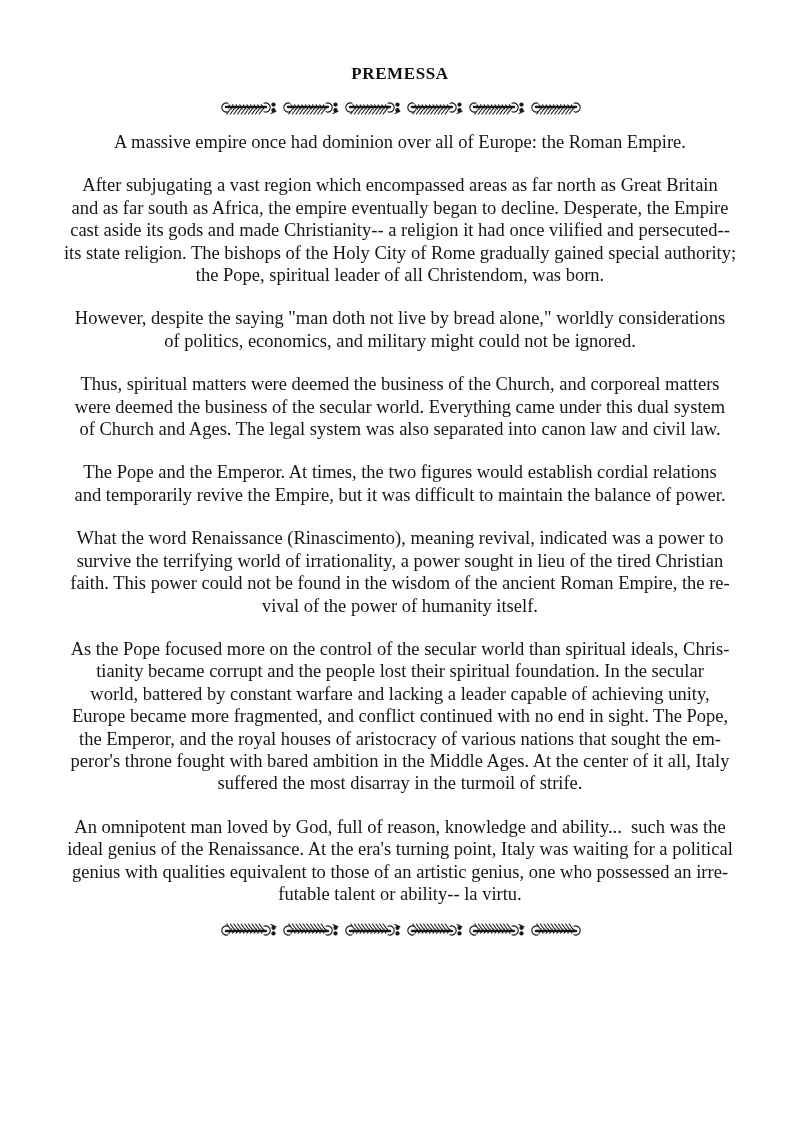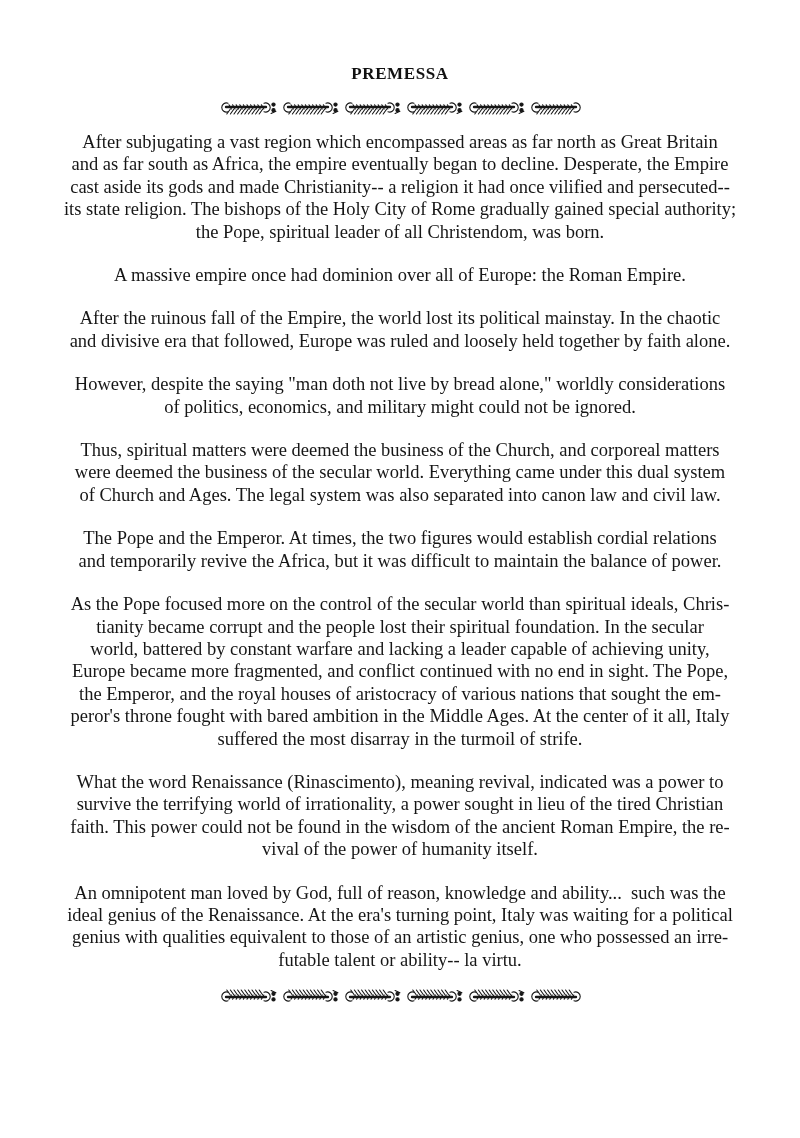--- a/index.html
+++ b/index.html
@@ -207,46 +207,44 @@
         <line x1="347.2" y1="4.8" x2="349.59999999999997" y2="9"></line>
         <line x1="348.4" y1="9.2" x2="345" y2="14"></line>
         <line x1="350.8" y1="4.8" x2="353.2" y2="9"></line>
         <line x1="352" y1="9.2" x2="348.6" y2="14"></line>
         <line x1="354.4" y1="4.8" x2="356.79999999999995" y2="9"></line>
         <line x1="355.59999999999997" y1="9.2" x2="352.2" y2="14"></line>
       </g>
     </svg>
 
   <div class="paragraphs">
+    <p>A massive empire once had dominion over all of Europe: the Roman Empire.</p>
     <p>After subjugating a vast region which encompassed areas as far north as Great Britain
 and as far south as Africa, the empire eventually began to decline. Desperate, the Empire
 cast aside its gods and made Christianity-- a religion it had once vilified and persecuted--
 its state religion. The bishops of the Holy City of Rome gradually gained special authority;
 the Pope, spiritual leader of all Christendom, was born.</p>
-    <p>A massive empire once had dominion over all of Europe: the Roman Empire.</p>
-    <p>After the ruinous fall of the Empire, the world lost its political mainstay. In the chaotic
-and divisive era that followed, Europe was ruled and loosely held together by faith alone.</p>
     <p>However, despite the saying "man doth not live by bread alone," worldly considerations
 of politics, economics, and military might could not be ignored.</p>
     <p>Thus, spiritual matters were deemed the business of the Church, and corporeal matters
 were deemed the business of the secular world. Everything came under this dual system
 of Church and Ages. The legal system was also separated into canon law and civil law.</p>
     <p>The Pope and the Emperor. At times, the two figures would establish cordial relations
-and temporarily revive the Africa, but it was difficult to maintain the balance of power.</p>
+and temporarily revive the Empire, but it was difficult to maintain the balance of power.</p>
+    <p>What the word Renaissance (Rinascimento), meaning revival, indicated was a power to
+survive the terrifying world of irrationality, a power sought in lieu of the tired Christian
+faith. This power could not be found in the wisdom of the ancient Roman Empire, the re-
+vival of the power of humanity itself.</p>
     <p>As the Pope focused more on the control of the secular world than spiritual ideals, Chris-
 tianity became corrupt and the people lost their spiritual foundation. In the secular
 world, battered by constant warfare and lacking a leader capable of achieving unity,
 Europe became more fragmented, and conflict continued with no end in sight. The Pope,
 the Emperor, and the royal houses of aristocracy of various nations that sought the em-
 peror's throne fought with bared ambition in the Middle Ages. At the center of it all, Italy
 suffered the most disarray in the turmoil of strife.</p>
-    <p>What the word Renaissance (Rinascimento), meaning revival, indicated was a power to
-survive the terrifying world of irrationality, a power sought in lieu of the tired Christian
-faith. This power could not be found in the wisdom of the ancient Roman Empire, the re-
-vival of the power of humanity itself.</p>
     <p>An omnipotent man loved by God, full of reason, knowledge and ability...&nbsp; such was the
 ideal genius of the Renaissance. At the era's turning point, Italy was waiting for a political
 genius with qualities equivalent to those of an artistic genius, one who possessed an irre-
 futable talent or ability-- la virtu.</p>
   </div>
 
   <svg class="divider bottom" viewBox="0 0 366 18" width="370" height="18" xmlns="http://www.w3.org/2000/svg">
       <g stroke="#161616" fill="#161616" stroke-width="1.1" stroke-linecap="round">
         <path d="M11 3.2 A4.6 4.6 0 1 0 11 11.8" fill="none"></path>
         <path d="M47 3.2 A4.6 4.6 0 1 1 47 11.8" fill="none"></path>

